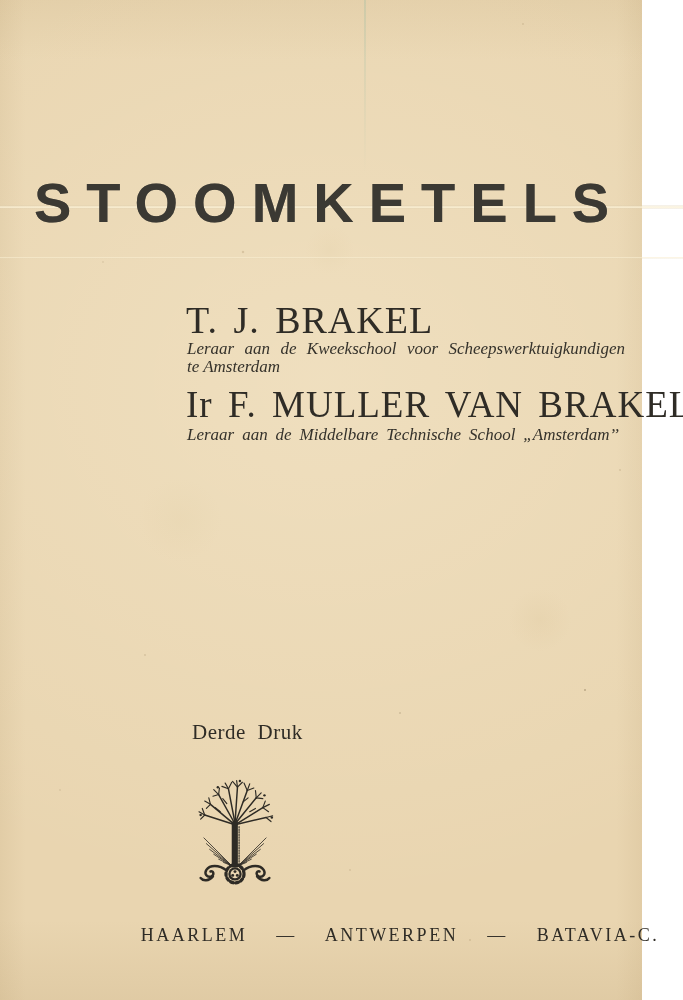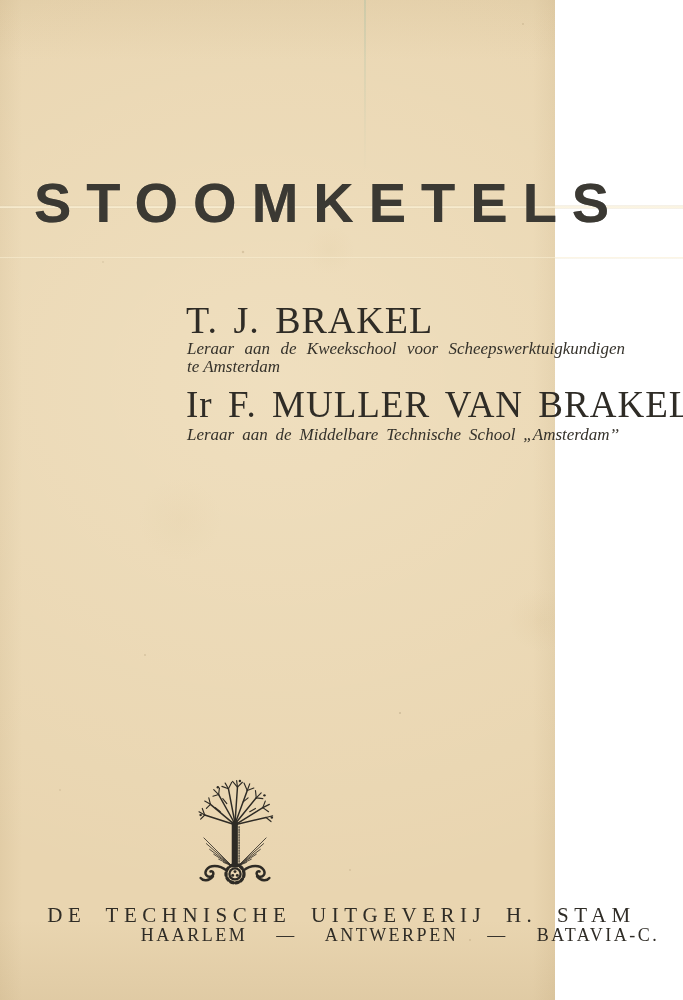--- a/index.html
+++ b/index.html
@@ -1,21 +1,21 @@
 <!DOCTYPE html>
 <html><head>
 <meta charset="utf-8">
 <style>
   html,body{margin:0;padding:0;}
   body{
     width:683px;height:1000px;overflow:hidden;
     font-family:"Liberation Serif","DejaVu Serif",serif;
   }
   .page{
-    position:relative;width:555px;height:1000px;
+    position:relative;width:642px;height:1000px;
     background-color:#e9d5b0;
     background-image:
       
       radial-gradient(ellipse 900px 750px at 50% 38%, rgba(255,248,228,.28), rgba(255,248,228,0) 70%),
       linear-gradient(180deg, rgba(170,140,85,.10), rgba(170,140,85,0) 6%, rgba(170,140,85,0) 92%, rgba(160,130,80,.12)),
       linear-gradient(90deg, rgba(160,130,80,.10), rgba(160,130,80,0) 4%, rgba(160,130,80,0) 96%, rgba(160,130,80,.10)),
       
       radial-gradient(circle 45px at 540px 620px, rgba(190,160,105,.10), rgba(190,160,105,0) 70%),
       radial-gradient(circle 60px at 180px 520px, rgba(200,175,120,.09), rgba(200,175,120,0) 70%),
       radial-gradient(circle 35px at 330px 250px, rgba(200,175,120,.10), rgba(200,175,120,0) 70%),
@@ -101,20 +101,21 @@
     <div class="author-name first">T. J. BRAKEL</div>
     <div class="affil justified affil1a">Leraar aan de Kweekschool voor Scheepswerktuigkundigen</div>
     <div class="affil affil1b">te Amsterdam</div>
   </section>
 
   <section>
     <div class="author-name second">Ir F. MULLER VAN BRAKEL</div>
     <div class="affil justified affil2a">Leraar aan de Middelbare Technische School „Amsterdam’’</div>
   </section>
 
+  <div class="edition">Derde Druk</div>
 
   <svg class="emblem" viewBox="0 0 100 132" xmlns="http://www.w3.org/2000/svg" aria-hidden="true">
     <g stroke="#2e2b25" fill="none" stroke-linecap="round">
 
       <g stroke-width="1">
         <path d="M46,106 L12,72"></path>
           <path d="M46,106 L15,79"></path>
           <path d="M46,106 L19,86"></path>
         <path d="M46,106 L24,92"></path>
           <path d="M46,106 L30,98"></path>
@@ -198,16 +199,15 @@
         <circle cx="50" cy="116" r="5.4" fill="#e9d5b0" stroke="none"></circle>
         <g fill="#2e2b25" stroke="none">
           <circle cx="50" cy="113.2" r="1.8"></circle>
           <circle cx="47.2" cy="117.8" r="1.8"></circle>
           <circle cx="52.8" cy="117.8" r="1.8"></circle>
         </g>
       </g>
     </g>
   </svg>
 
-  <div class="publisher-name">DE TECHNISCHE UITGEVERIJ H. STAM</div>
   <div class="publisher-cities">HAARLEM — ANTWERPEN — BATAVIA-C.</div>
 
 </div>
 
 </body></html>

